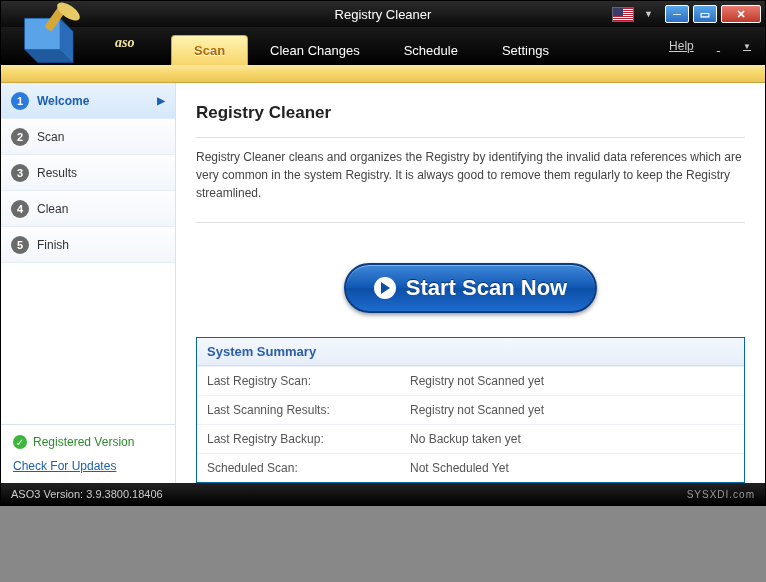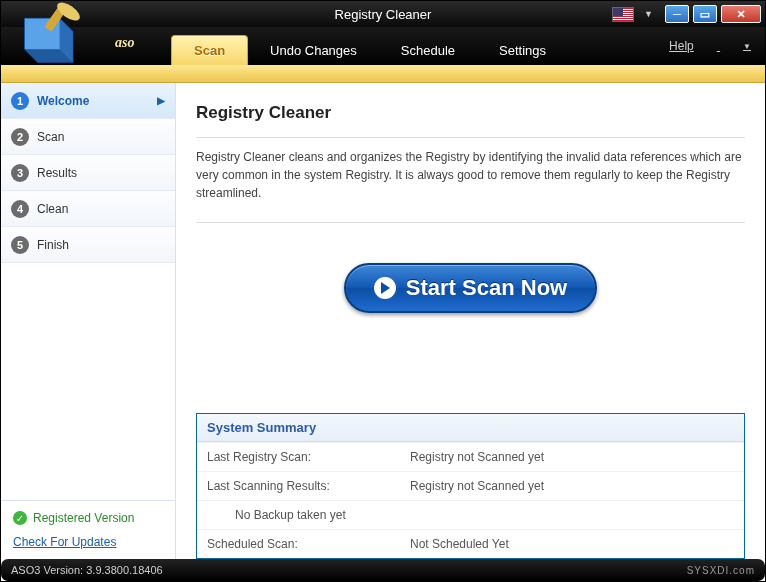--- a/index.html
+++ b/index.html
@@ -1,17 +1,17 @@
 <!DOCTYPE html>
 <html><head>
 <meta charset="utf-8">
 <style>
 * { box-sizing: border-box; margin: 0; padding: 0; }
 body { font-family: "Segoe UI", Tahoma, sans-serif; font-size: 12px; background: #888; width: 766px; height: 582px; overflow: hidden; }
-.window { width: 766px; height: 582px; background: #fff; display: flex; flex-direction: column; border: 1px solid #000; }
+.window { width: 766px; height: 506px; background: #fff; display: flex; flex-direction: column; border: 1px solid #000; }
 
 
 .titlebar { height: 26px; background: linear-gradient(#2b2b2b,#0a0a0a); display: flex; align-items: center; color: #fff; font-size: 13px; position: relative; }
 .title-center { position:absolute; left:0; right:0; text-align:center; }
 .title-right { margin-left:auto; display:flex; align-items:center; gap:4px; padding-right:4px; }
 .flag { width:22px; height:15px; background:linear-gradient(#b22234,#b22234 7%,#fff 7%,#fff 15%,#b22234 15%,#b22234 23%,#fff 23%,#fff 31%,#b22234 31%,#b22234 38%,#fff 38%,#fff 46%,#b22234 46%,#b22234 54%,#fff 54%,#fff 62%,#b22234 62%,#b22234 69%,#fff 69%,#fff 77%,#b22234 77%,#b22234 85%,#fff 85%,#fff 92%,#b22234 92%); position:relative; border:1px solid #666; margin-right:6px;}
 .flag:before { content:""; position:absolute; top:0; left:0; width:10px; height:8px; background:#3c3b6e; }
 .winbtn { width:24px; height:18px; border:1px solid #fff; border-radius:2px; display:flex; align-items:center; justify-content:center; font-weight:bold; color:#fff; font-size:11px; }
 .winbtn.min { background:linear-gradient(#5aa7e8,#2b6fc4); }
 .winbtn.max { background:linear-gradient(#5aa7e8,#2b6fc4); }
@@ -58,21 +58,21 @@
 .scanbtn .play:before { content:""; border-left:9px solid #0b4ea5; border-top:6px solid transparent; border-bottom:6px solid transparent; margin-left:2px;}
 
 .summary { margin-top:auto; border:1px solid #0369a1; background:#fff; }
 .summary-head { background:linear-gradient(#f4f8fd,#e6eef9); padding:6px 10px; color:#2a5caa; font-weight:bold; font-size:13px; border-bottom:1px solid #d0def0; }
 .summary-row { display:flex; padding:7px 10px; border-top:1px solid #eef2f6; font-size:12px; color:#555; }
 .summary-row:first-of-type { border-top:none; }
 .summary-row .k { width:175px; }
 .summary-row .v { color:#555;margin-left:28px; }
 
 
-.statusbar { height:22px; background:linear-gradient(#222,#000); color:#ccc; font-size:11px; display:flex; align-items:center; padding:0 10px; justify-content:space-between;border-radius:7px;}
+.statusbar { height:22px; background:linear-gradient(#222,#000); color:#ccc; font-size:11px; display:flex; align-items:center; padding:0 10px; justify-content:space-between;}
 .watermark { color:#999; font-size:10px; letter-spacing:1px; }
 </style>
 </head>
 <body>
 
 <div class="window">
 
   <div class="titlebar">
     <div class="title-center">Registry Cleaner</div>
     <div class="title-right">
@@ -93,21 +93,21 @@
         <polygon points="20,55 60,55 75,70 35,70" fill="#1f5a9e"></polygon>
         <rect x="50" y="5" width="10" height="30" rx="3" fill="#d4a838" transform="rotate(35 55 20)"></rect>
         <ellipse cx="70" cy="12" rx="15" ry="7" fill="#e8c968" transform="rotate(35 70 12)"></ellipse>
       </svg>
     </div>
     <div class="spacer"></div>
     <div class="tab active">
         <span>Scan</span>
       </div>
     <div class="tab">
-        <span>Undo Changes</span>
+        <span>Clean Changes</span>
       </div>
     <div class="tab">
         <span>Schedule</span>
       </div>
     <div class="tab">
         <span>Settings</span>
       </div>
     <div class="help"><span>Help</span>&nbsp;<span style="font-size:8px;">▼</span></div>
   </div>
   <div class="brand" style="position:absolute; left:115px; top:35px; z-index:6;">aso</div>
@@ -166,20 +166,21 @@
         <div class="summary-head">System Summary</div>
         <div class="summary-row">
           <div class="k">Last Registry Scan:</div>
           <div class="v">Registry not Scanned yet</div>
         </div>
         <div class="summary-row">
           <div class="k">Last Scanning Results:</div>
           <div class="v">Registry not Scanned yet</div>
         </div>
         <div class="summary-row">
+          <div class="k">Last Registry Backup:</div>
           <div class="v">No Backup taken yet</div>
         </div>
         <div class="summary-row">
           <div class="k">Scheduled Scan:</div>
           <div class="v">Not Scheduled Yet</div>
         </div>
       </div>
     </div>
   </div>
 

